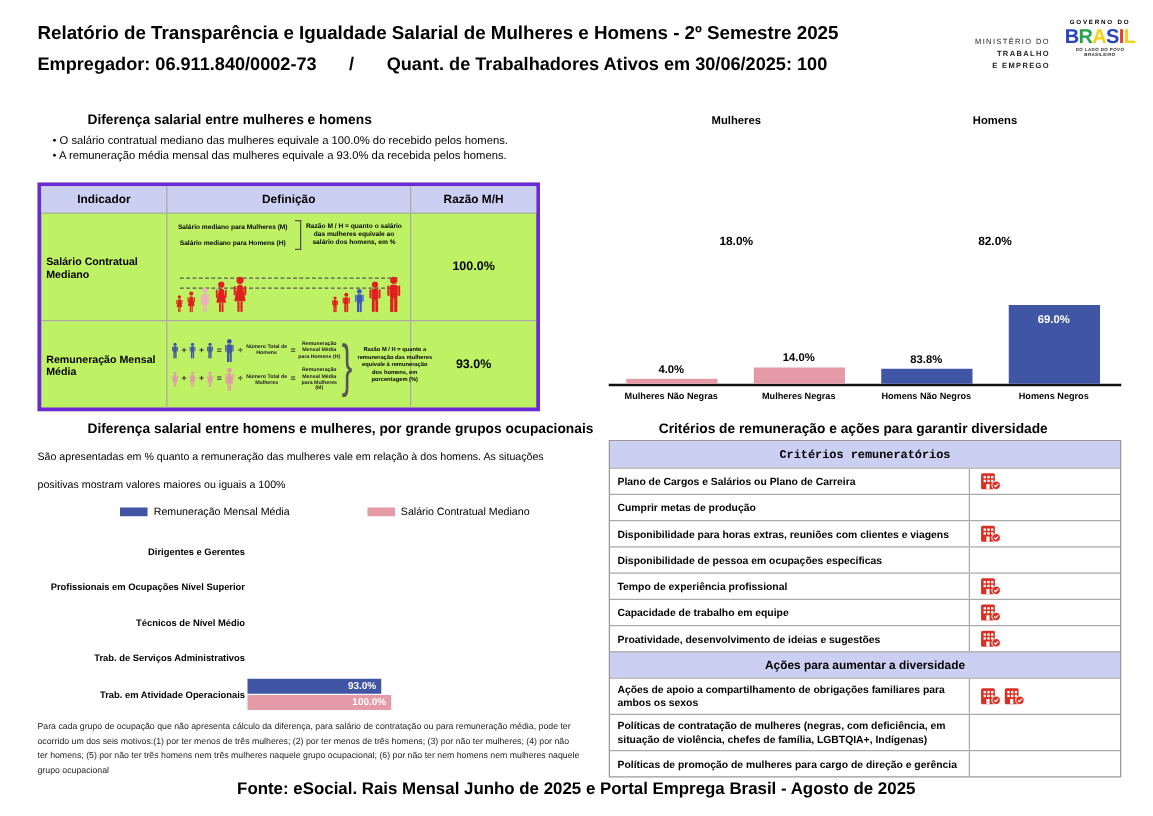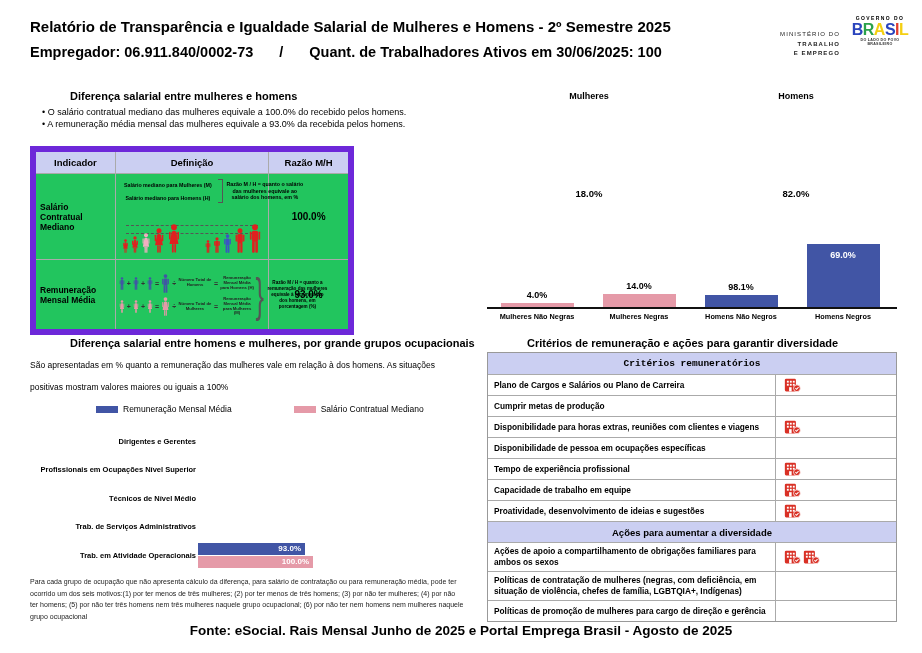--- a/index.html
+++ b/index.html
@@ -16,21 +16,21 @@
   .govlogo { position:absolute; left:848px; top:15px; width:64px; text-align:center; }
   .govlogo .top { font-size:5px; font-weight:bold; letter-spacing:1.4px; }
   .govlogo .brasil { font-size:16px; font-weight:bold; letter-spacing:-0.5px; line-height:17px; }
   .govlogo .bottom { font-size:3.6px; font-weight:bold; letter-spacing:.3px; color:#333; }
 
   
   .sec-title { position:absolute; font-size:11px; font-weight:bold;padding-left:40px; }
 
   
   .bullet { position:absolute; left:42px; font-size:9px; }
-  .gap-table { position:absolute; left:30px; top:146px; width:324px; border:6px solid #6d28d9; background:#22c55e; }
+  .gap-table { position:absolute; left:30px; top:146px; width:402px; border:3px solid #6d28d9; background:#bef264; }
   .gt-row { display:flex; border-top:1px solid #aaa; }
   .gt-row:first-child { border-top:none; }
   .gt-h { background:#cbcff2; font-weight:bold; font-size:9.5px; height:21px; }
   .gt-c { border-left:1px solid #aaa; display:flex; align-items:center; justify-content:center; }
   .gt-c:first-child { border-left:none; }
   .c-ind { width:103px; }
   .c-def { width:200px; }
   .c-ratio { width:104px; }
   .ind-txt { font-size:8.5px; font-weight:bold; padding:2px 4px; }
   .ratio-txt { font-size:10px; font-weight:bold; }
@@ -388,21 +388,21 @@
   </div>
   <div class="comp-chart" id="comp-chart">
     <div class="axis-line"></div>
   <div class="comp-bar" style="left: 13.5px; width: 73px; height: 4px; bottom: 13px; background: rgb(229, 154, 168);"></div>
       <div class="comp-val" style="left: 13.5px; bottom: 20px;">4.0%</div>
       <div class="comp-cat" style="left: -1px;">Mulheres Não Negras</div>
       <div class="comp-bar" style="left: 115.5px; width: 73px; height: 13px; bottom: 13px; background: rgb(229, 154, 168);"></div>
       <div class="comp-val" style="left: 115.5px; bottom: 29px;">14.0%</div>
       <div class="comp-cat" style="left: 101px;">Mulheres Negras</div>
       <div class="comp-bar" style="left: 217.5px; width: 73px; height: 12px; bottom: 13px; background: rgb(65, 85, 165);"></div>
-      <div class="comp-val" style="left: 217.5px; bottom: 28px;">98.1%</div>
+      <div class="comp-val" style="left: 217.5px; bottom: 28px;">83.8%</div>
       <div class="comp-cat" style="left: 203px;">Homens Não Negros</div>
       <div class="comp-bar" style="left: 319.5px; width: 73px; height: 63px; bottom: 13px; background: rgb(65, 85, 165);"></div>
       <div class="comp-val inside" style="left: 319.5px; bottom: 60px;">69.0%</div>
       <div class="comp-cat" style="left: 305px;">Homens Negros</div>
     </div>
 
   <div class="sec-title" style="left:487px;top:337px;">Critérios de remuneração e ações para garantir diversidade</div>
   <div class="crit-table" id="crit-table">
       <div class="crit-header">Critérios remuneratórios</div>
       <div class="crit-row">

